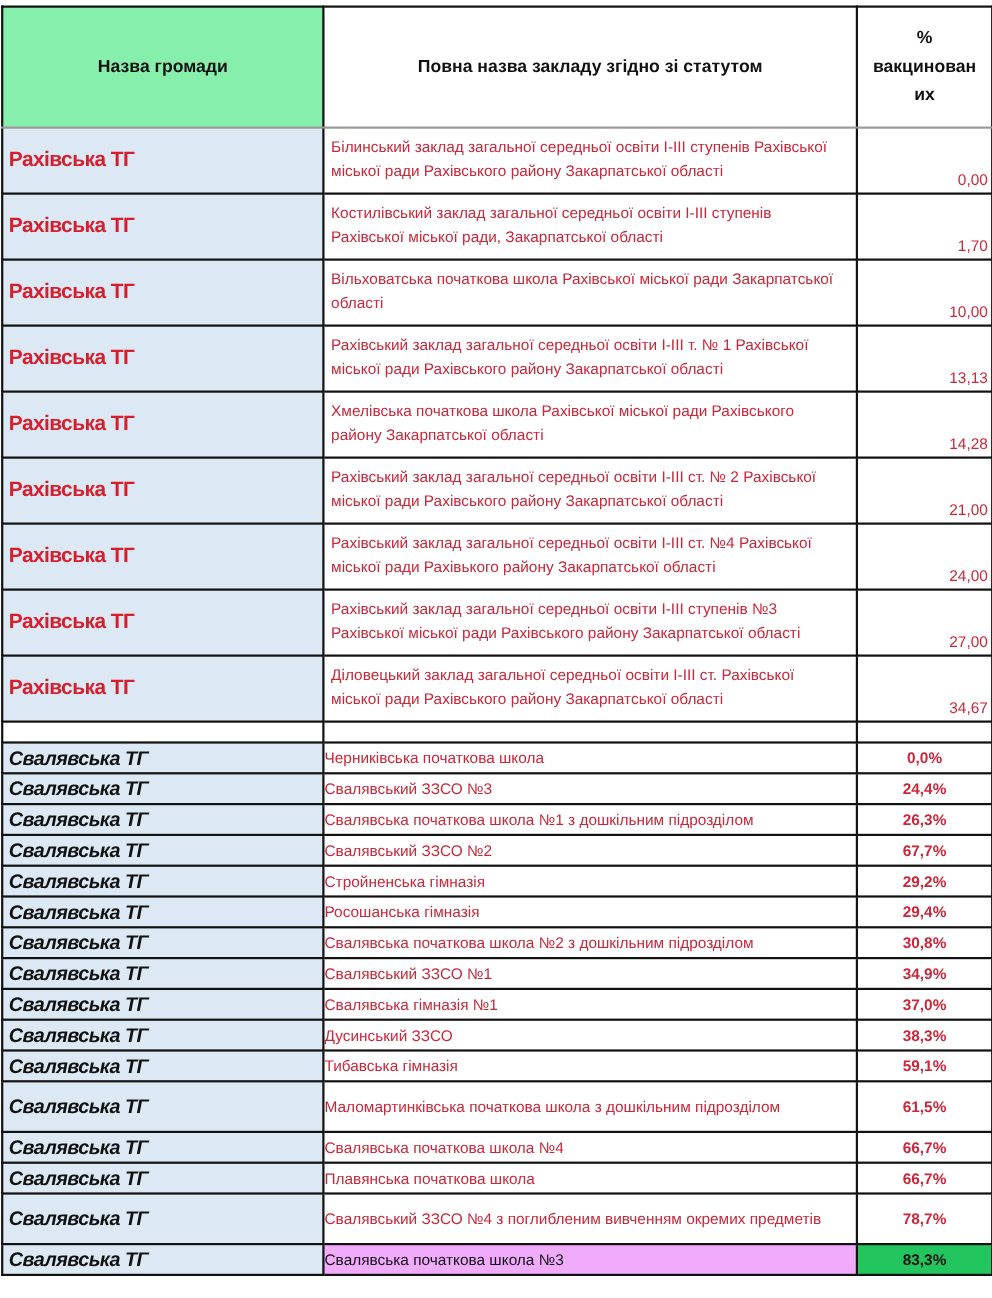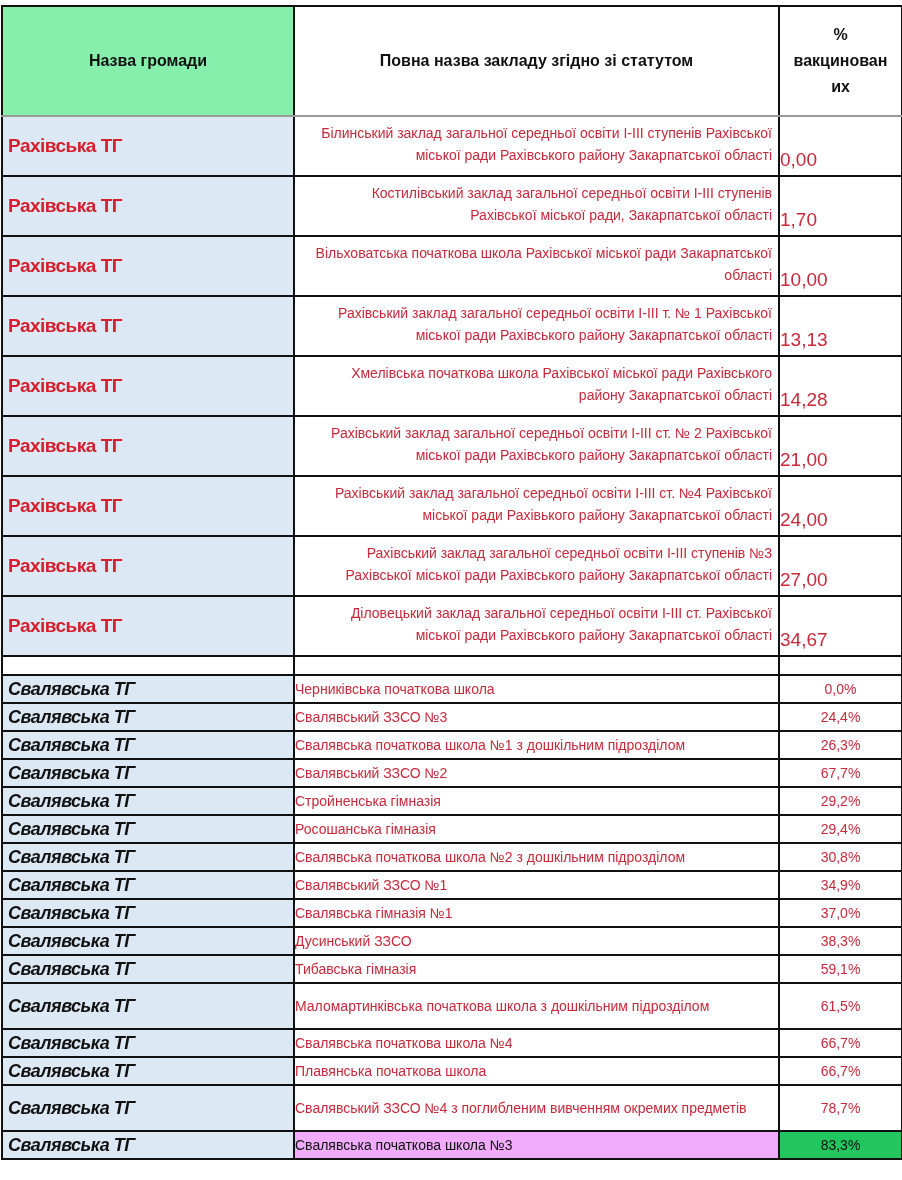--- a/index.html
+++ b/index.html
@@ -7,28 +7,28 @@
   table { border-collapse:collapse; position:absolute; left:1px; top:5px; width:900px; table-layout:fixed; }
   td, th { border:2px solid #111; padding:0; }
   col.c1 { width:292px; } col.c2 { width:485px; } col.c3 { width:123px; }
   .hdr th { height:108px; font-weight:bold; font-size:16px; color:#111; text-align:center; vertical-align:middle; }
   .hdr th.c1 { background:#86efac; border-bottom-color:#999; }
   .hdr th.c2, .hdr th.c3 { background:#fff; border-bottom-color:#999; }
   .hdr th.c3 { line-height:26px; }
   .community { background:#dce9f5; font-weight:bold; text-align:left; padding-left:5px; }
   .r1 td { height:54px; }
   .r1 .community { color:#d81e2c; font-size:19px; letter-spacing:-0.5px;margin-top:40px; }
-  .r1 .inst { color:#c8283a; font-size:14px; text-align:right; line-height:22px; padding:0 6px 4px; vertical-align:middle; }
-  .r1 .pct { color:#c8283a; font-size:19px; vertical-align:bottom; padding-right:3px; padding-bottom:4px; }
+  .r1 .inst { color:#c8283a; font-size:14px; text-align:left; line-height:22px; padding:0 6px 4px; vertical-align:middle; }
+  .r1 .pct { color:#c8283a; font-size:14px; text-align:right; vertical-align:bottom; padding-right:3px; padding-bottom:4px; }
   .blank td { height:17px; background:#fff; }
   .r2 td { height:26px; }
   .r2.tall td { height:44px; }
   .r2 .community { color:#111; font-size:18px; letter-spacing:-0.5px;font-style:italic; }
   .r2 .inst { color:#c8283a; font-size:14px; }
-  .r2 .pct { color:#c8283a; font-size:14px; text-align:center; }
+  .r2 .pct { color:#c8283a; font-size:14px; text-align:center;font-weight:bold; }
   .r2.hl .inst, .r2.hl .pct { background:#f0abfc; color:#111; }
   .r2.hl .pct { background:#22c55e; }
 </style>
 </head>
 <body>
 
 <table>
   <colgroup>
       <col class="c1">
       <col class="c2">

